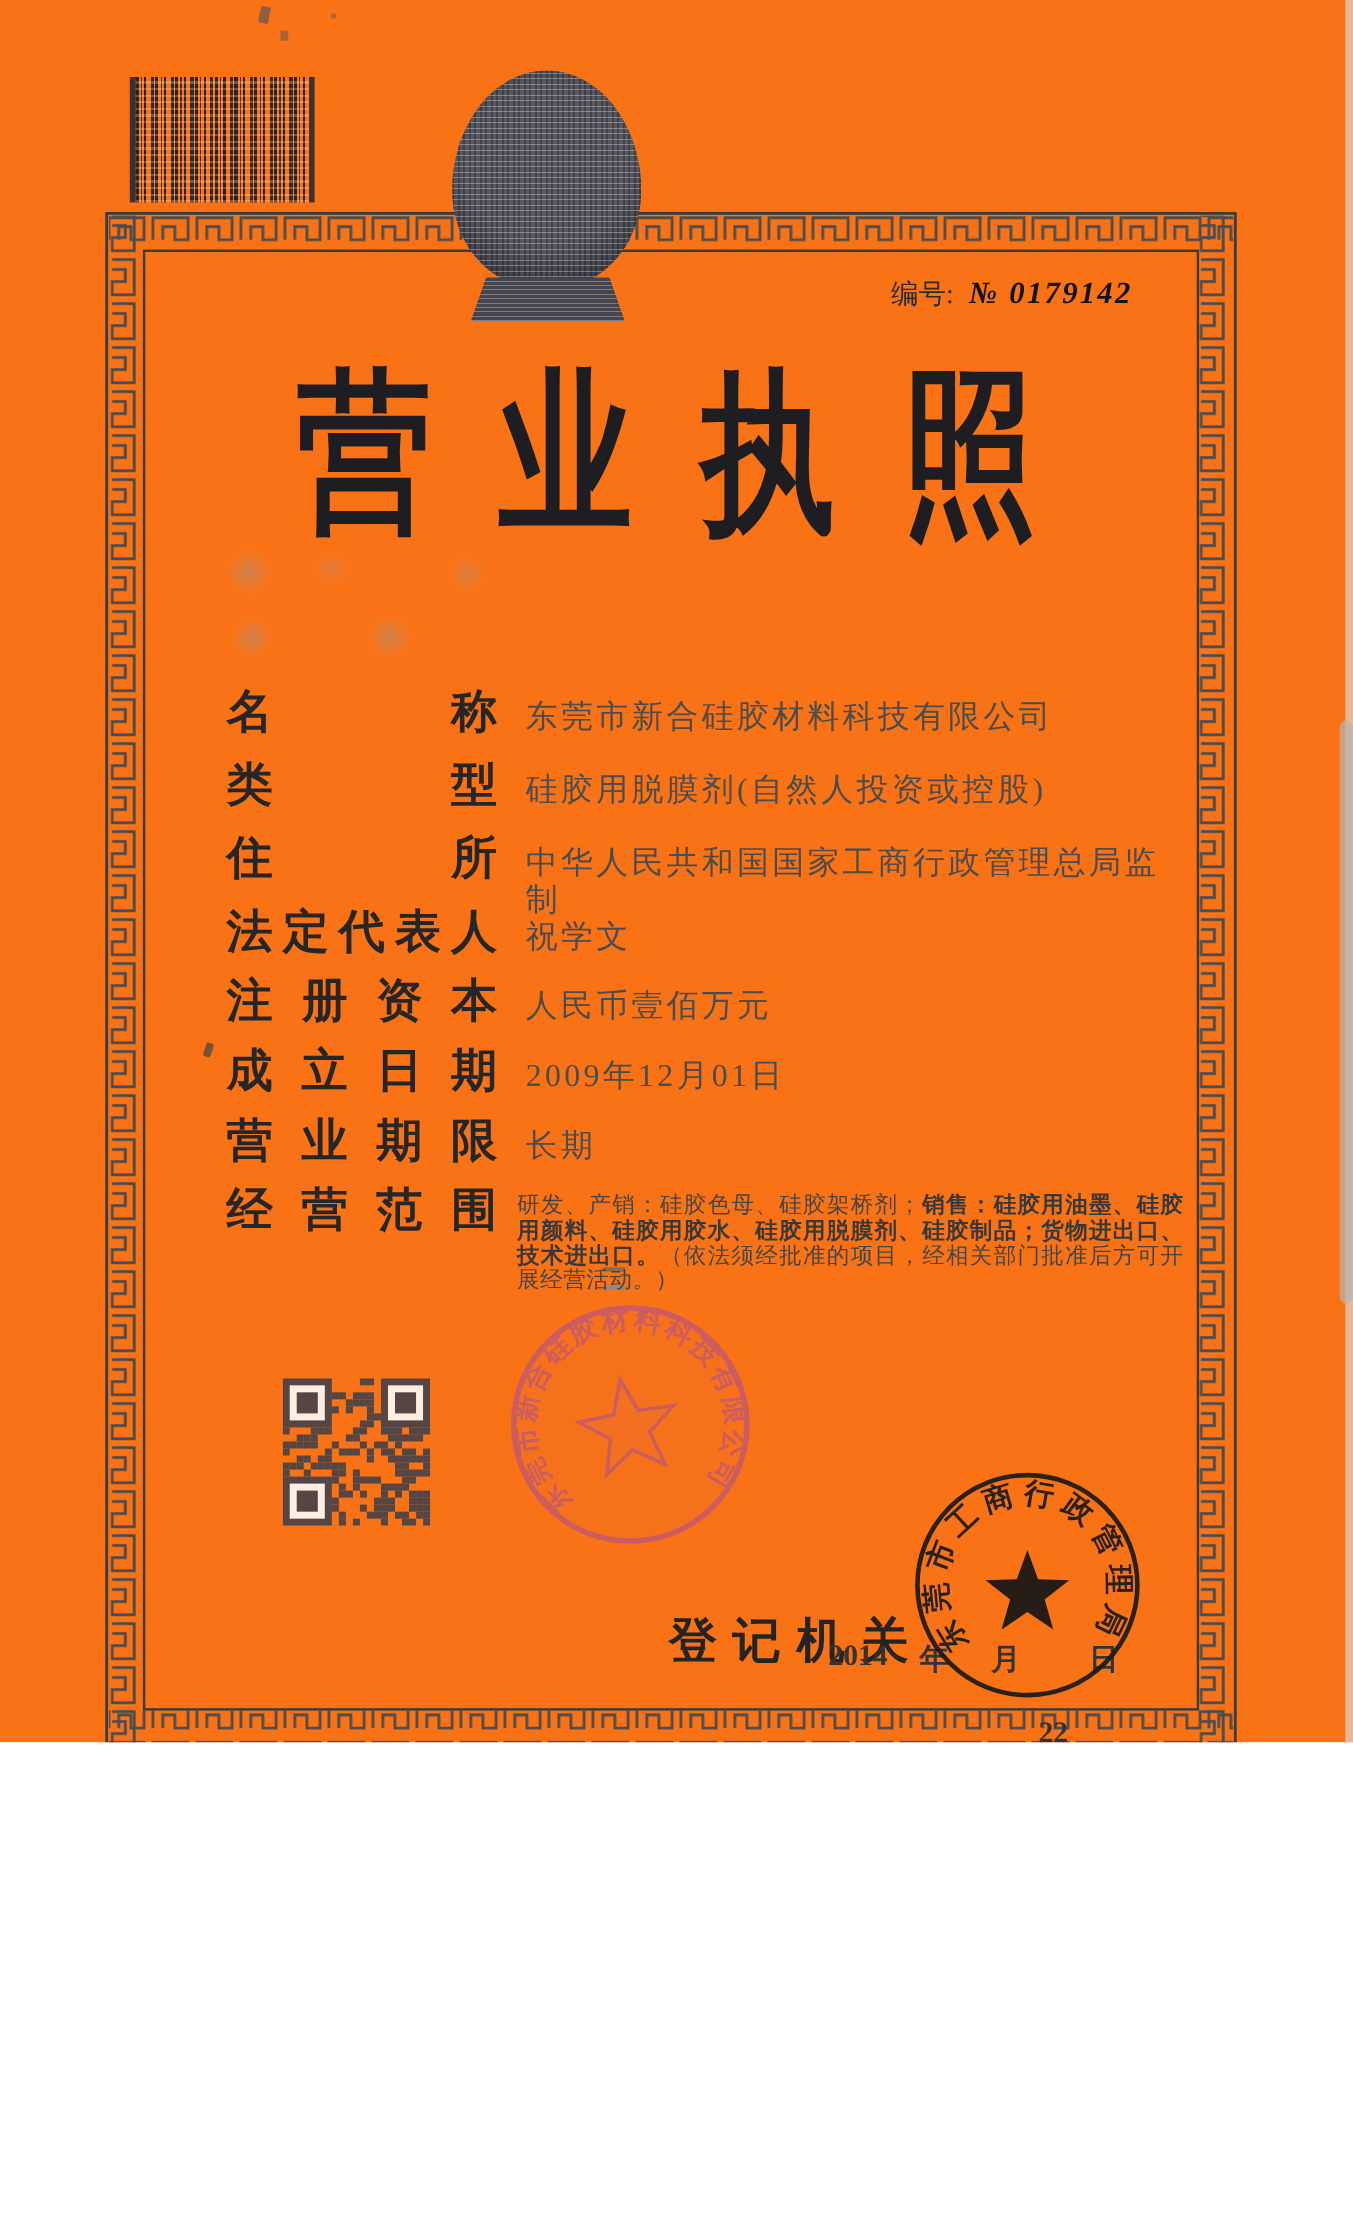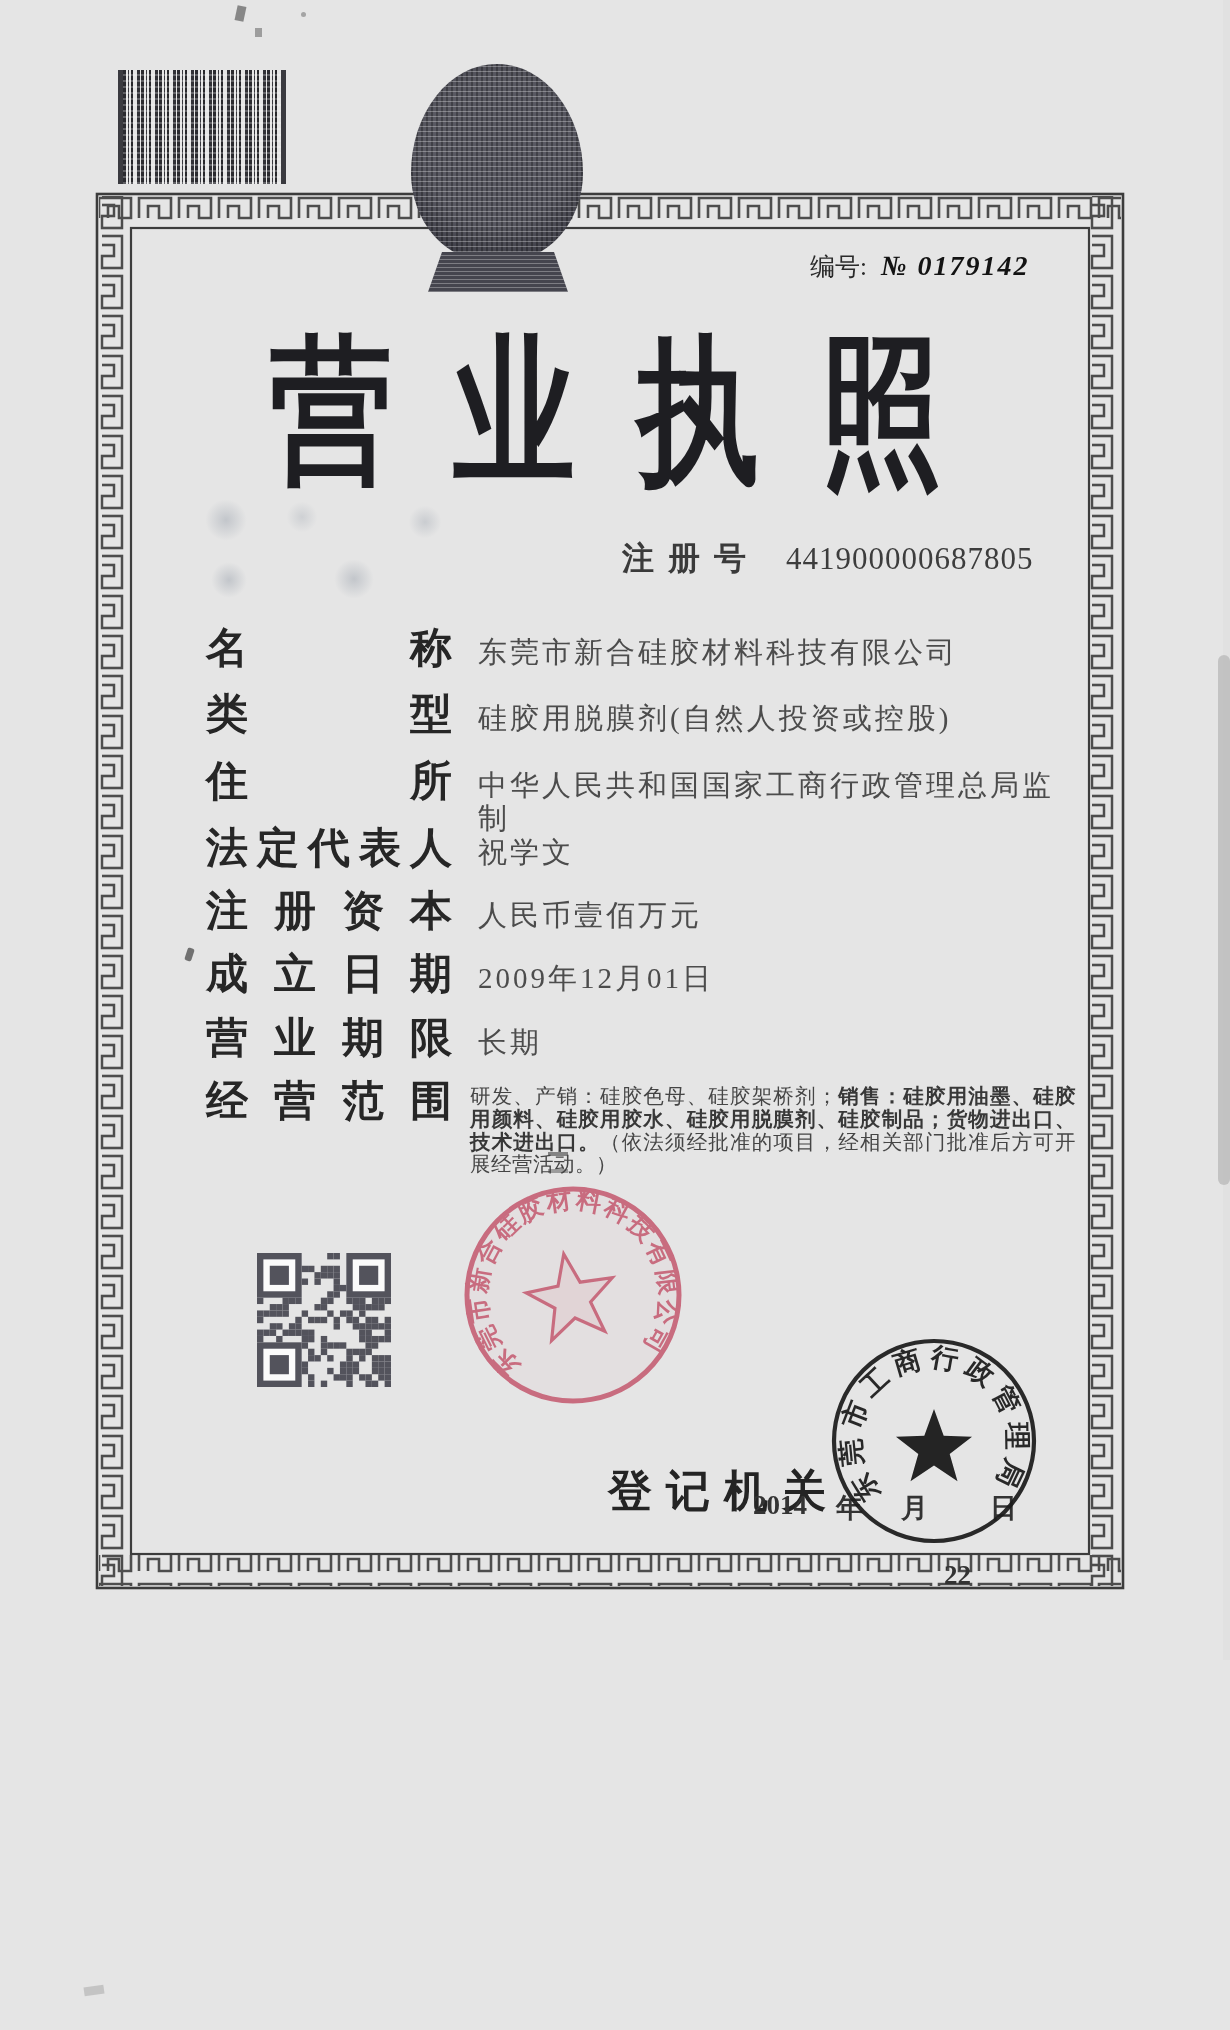--- a/index.html
+++ b/index.html
@@ -1,16 +1,16 @@
 <!DOCTYPE html>
 <html><head>
 <meta charset="utf-8">
 <style>
   html,body{margin:0;padding:0;background:#ffffff;}
-  .page{position:relative;width:1230px;height:2030px;background:#e5e5e5;overflow:hidden;
+  .page{position:relative;width:1230px;height:1584px;background:#f97316;overflow:hidden;
         font-family:"Liberation Sans",sans-serif;color:#222;}
 
   
   .scan-strip-light{position:absolute;right:0;top:0;width:7px;height:1660px;background:#dedede;opacity:.65;}
   .scan-strip-dark{position:absolute;right:0;top:655px;width:12px;height:530px;background:#b5b5b5;opacity:.7;border-radius:6px;}
   .speck{position:absolute;background:#555;opacity:.65;}
   .smudge{position:absolute;background:radial-gradient(circle,#8a93a0 0%,rgba(138,147,160,0) 68%);opacity:.38;}
   .bl-mark{position:absolute;left:84px;top:1986px;width:20px;height:9px;background:#c4c4c4;transform:rotate(-8deg);}
   .artifact{position:absolute;left:548px;top:1152px;width:20px;height:13px;border-top:4px solid #6b6b6b;border-bottom:4px solid #8a8a8a;opacity:.8;}
   .comma-mark{position:absolute;left:186px;top:948px;width:7px;height:13px;background:#4a4a4a;border-radius:2px;transform:rotate(18deg);opacity:.75;}
@@ -128,24 +128,20 @@
     <span class="serial-no">№ 0179142</span>
   </div>
 
   <div class="title-row">
       <span>营</span>
       <span>业</span>
       <span>执</span>
       <span>照</span>
     </div>
 
-  <div class="reg-row">
-    <span class="reg-label">注册号</span>
-    <span class="reg-no">441900000687805</span>
-  </div>
 
   <div class="row" style="top:627px">
     <div class="row-label">
         <span>名</span>
         <span>称</span>
       </div>
     <div class="row-value">东莞市新合硅胶材料科技有限公司</div>
   </div>
   <div class="row" style="top:693px">
     <div class="row-label">

